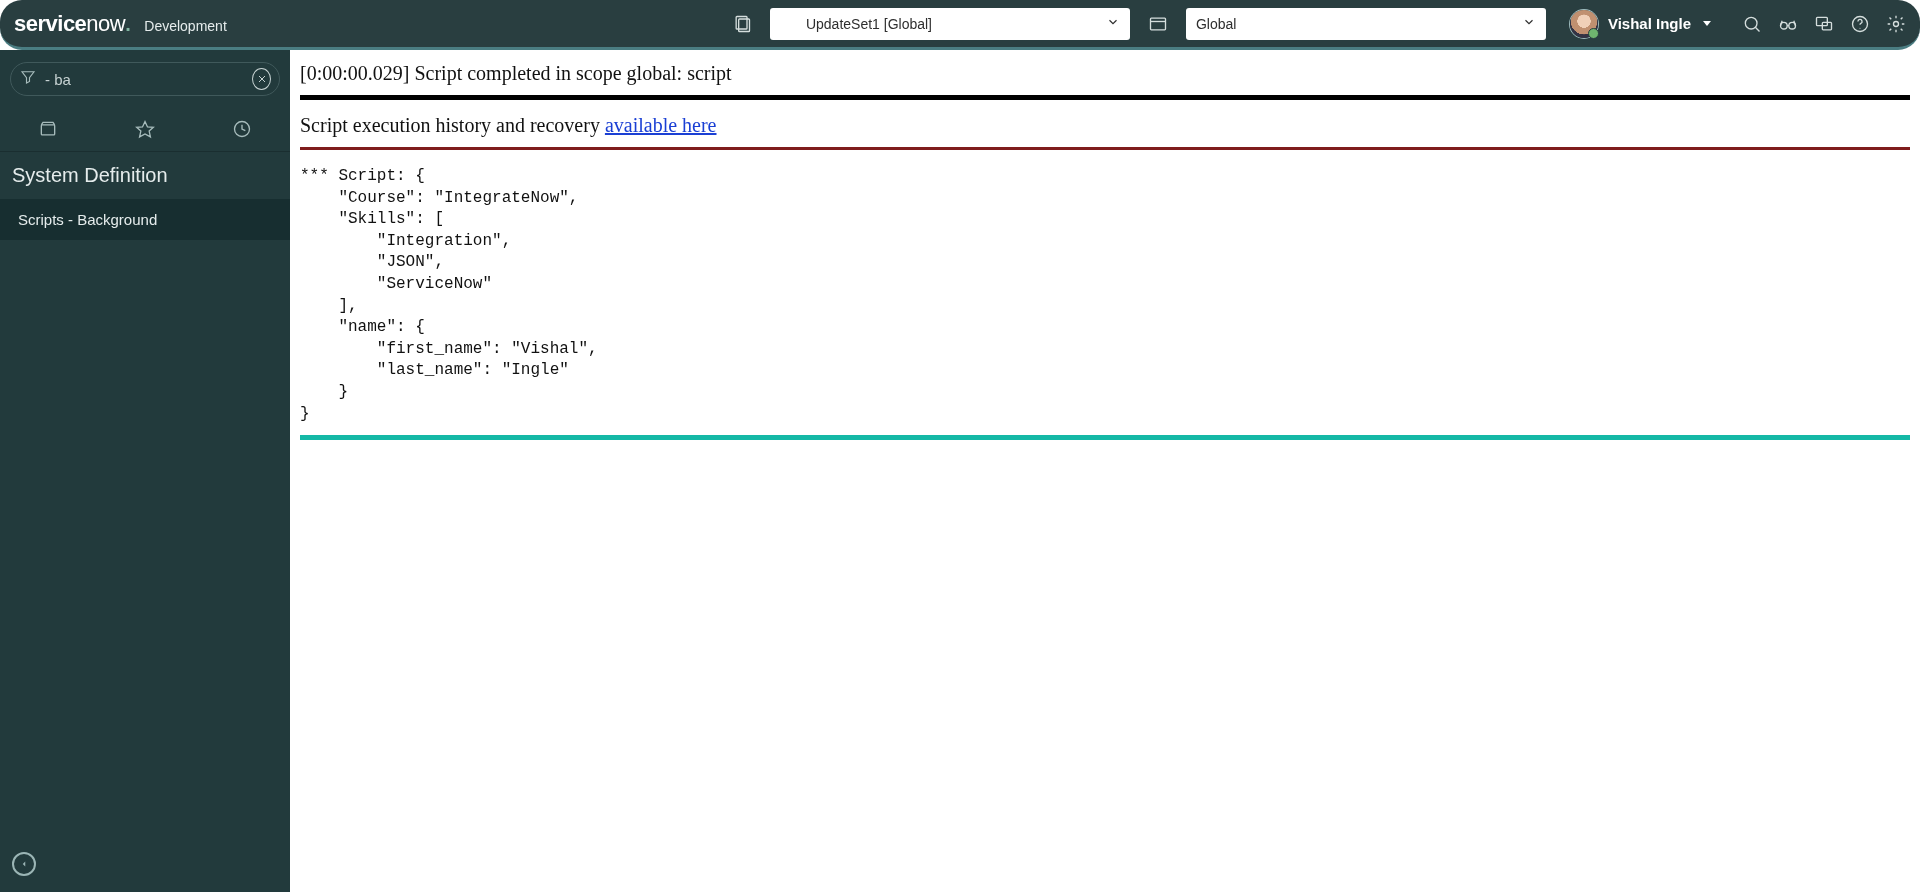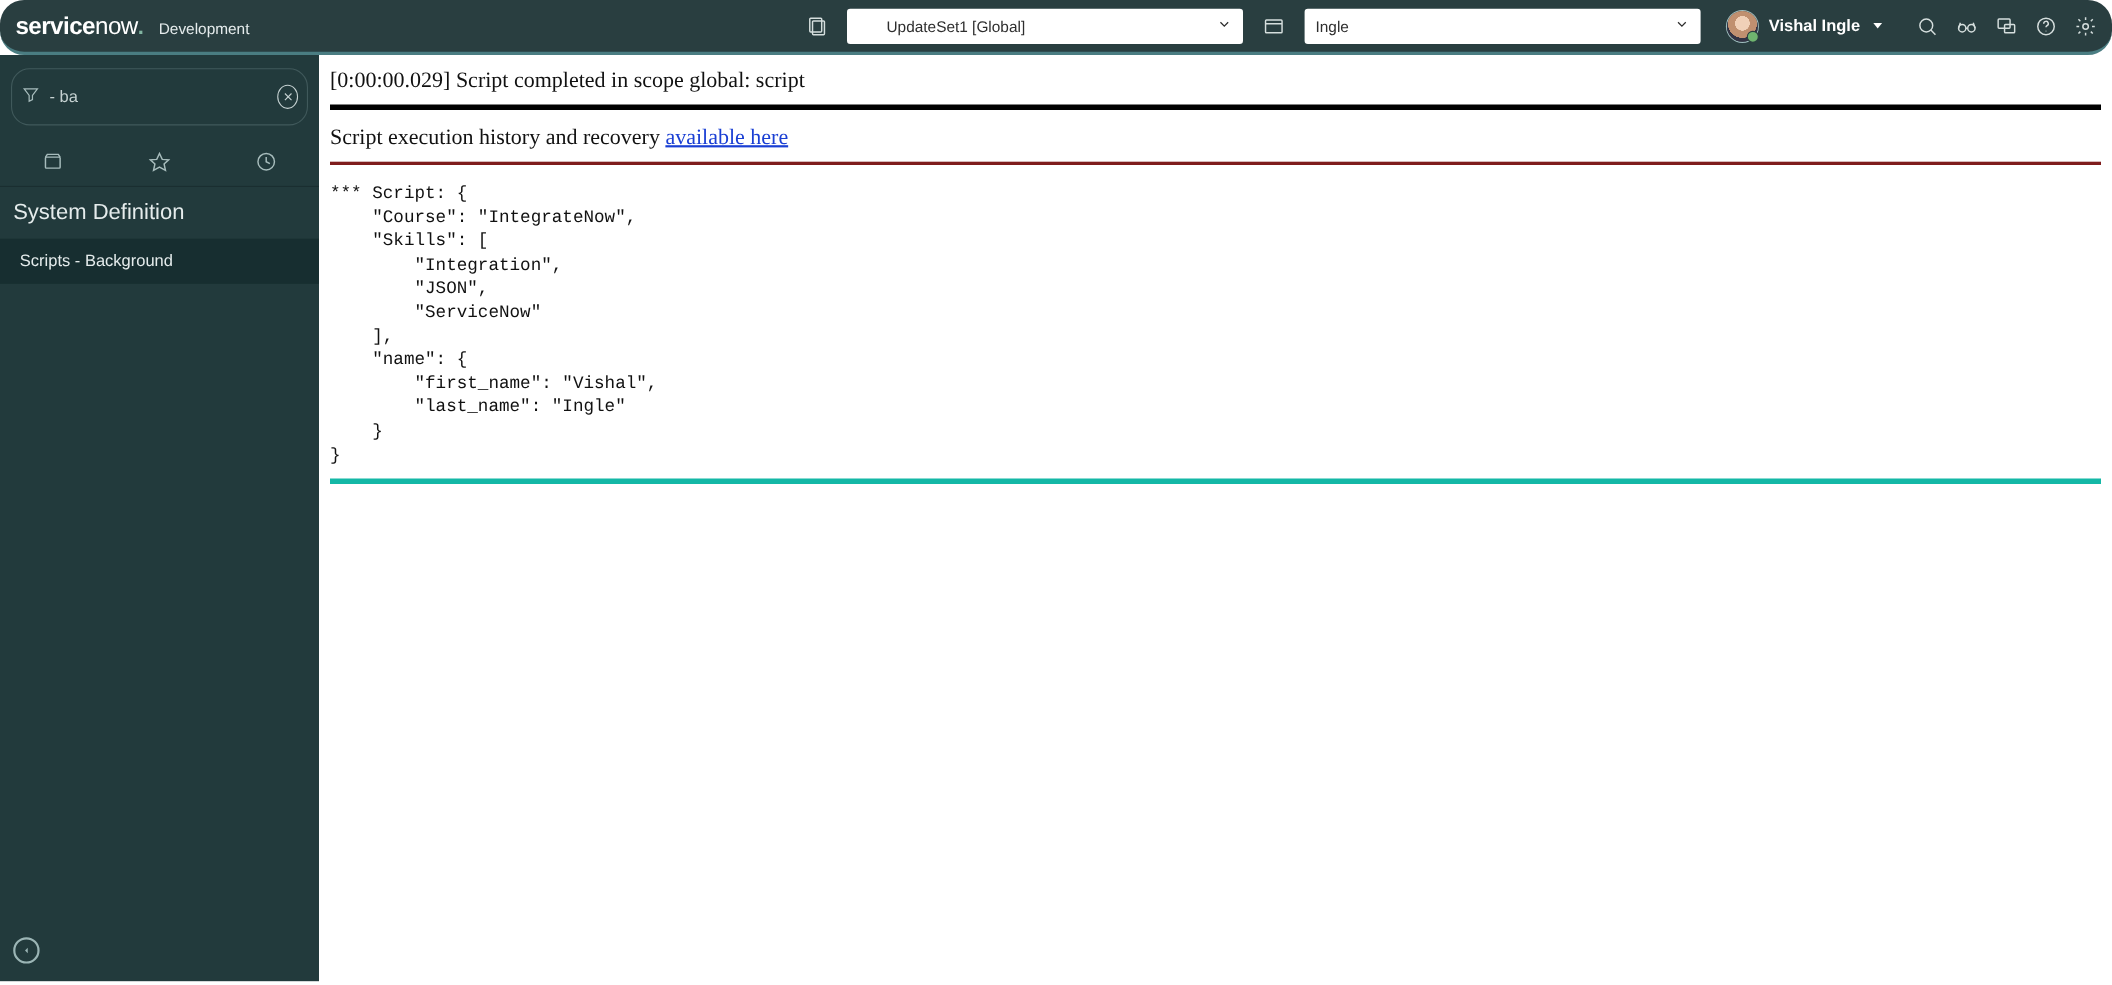--- a/index.html
+++ b/index.html
@@ -30,21 +30,21 @@
 .caret-down{width:0;height:0;border-left:4px solid transparent;border-right:4px solid transparent;border-top:5px solid #fff;margin-left:2px;}
 
 .tool-icons{display:flex;align-items:center;gap:16px;margin-left:6px;}
 
 
 .shell{display:flex;height:calc(895px - 53px);}
 
 
 .sidebar{width:290px;background:#223a3c;color:#c6d2d2;display:flex;flex-direction:column;position:relative;}
 .filter-row{padding:12px 10px 10px 10px;}
-.filter-box{height:52px;border:1px solid #40595b;border-radius:17px;display:flex;align-items:center;padding:0 8px;gap:8px;}
+.filter-box{height:34px;border:1px solid #40595b;border-radius:17px;display:flex;align-items:center;padding:0 8px;gap:8px;}
 .filter-box input{flex:1;background:transparent;border:none;outline:none;color:#c6d2d2;font-size:15px;}
 .filter-icon svg{width:18px;height:18px;stroke:#a7bcbc;fill:none;stroke-width:1.5;}
 .clear-btn{width:22px;height:22px;border:1.5px solid #c6d2d2;border-radius:50%;display:flex;align-items:center;justify-content:center;cursor:pointer;}
 .clear-btn svg{width:12px;height:12px;stroke:#c6d2d2;stroke-width:2;}
 
 .nav-tabs{height:46px;display:flex;border-bottom:1px solid #1a2e30;}
 .nav-tab{flex:1;display:flex;align-items:center;justify-content:center;cursor:pointer;}
 .nav-tab svg{width:20px;height:20px;stroke:#a7bcbc;fill:none;stroke-width:1.6;}
 
 .nav-section{padding:12px 12px;font-size:20px;color:#e5ecec;cursor:pointer;}
@@ -87,21 +87,21 @@
       </span>
     </div>
 
     <span class="hdr-icon">
       <svg viewBox="0 0 24 24">
           <rect x="3" y="5" width="18" height="14" rx="1"></rect>
           <line x1="3" y1="9" x2="21" y2="9"></line>
         </svg>
     </span>
     <div class="select-like scope">
-      <span>Ingle</span>
+      <span>Global</span>
       <span class="select-chevron">
         <svg width="14" height="14" viewBox="0 0 24 24" fill="none" stroke="#2e2e2e" stroke-width="2">
             <polyline points="6 9 12 15 18 9"></polyline>
           </svg>
       </span>
     </div>
   </div>
 
   <div class="header-right">
     <div class="user">

